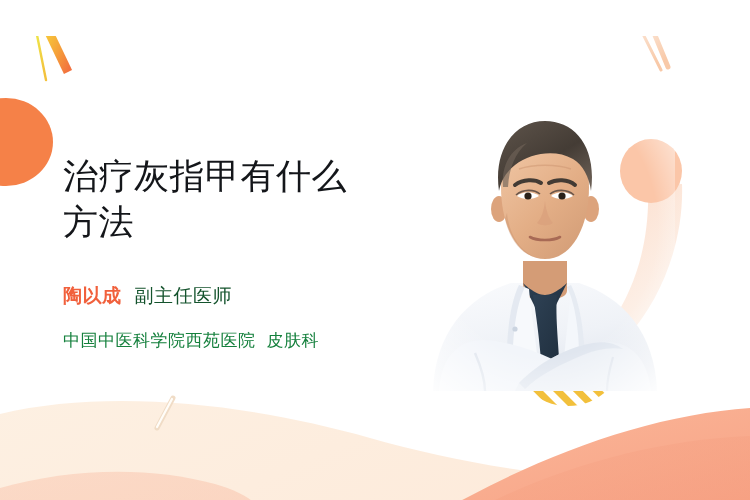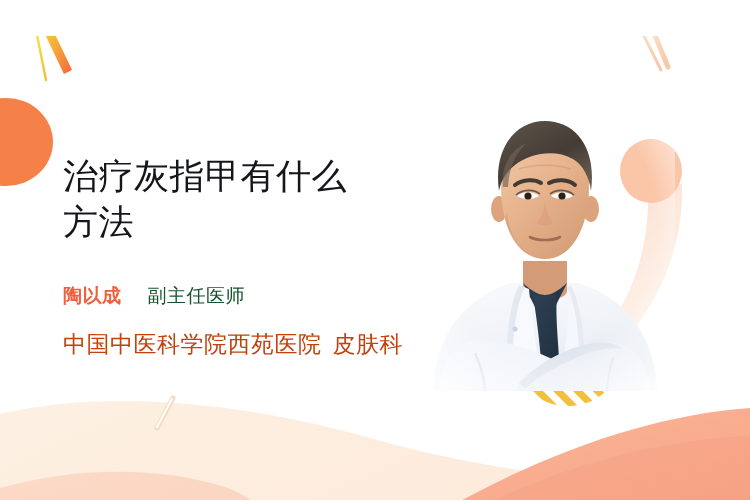--- a/index.html
+++ b/index.html
@@ -54,40 +54,40 @@
     color: #14161a;
     letter-spacing: 0.5px;
     white-space: pre-wrap;
   }
   #doctor-line {
     position: absolute;
     left: 63px;
     top: 247px;
     display: flex;
     align-items: baseline;
-    gap: 26px;
+    gap: 13px;
   }
   #doctor-name {
     font-size: 19px;
     font-weight: bold;
     color: #F1603C;
     letter-spacing: 0.5px;
   }
   #doctor-title {
     font-size: 19px;
     font-weight: 400;
     color: #14532d;
     letter-spacing: 0.5px;
   }
   #hospital-line {
     position: absolute;
     left: 63px;
     top: 293px;
-    font-size: 23px;
-    color: #c2410c;
+    font-size: 17px;
+    color: #15803d;
     letter-spacing: 0.5px;
   }
   #hospital-dept { margin-left: 11px; }
 
   
   #doctor-photo {
     position: absolute;
     left: 415px;
     top: 55px;
     width: 260px;

